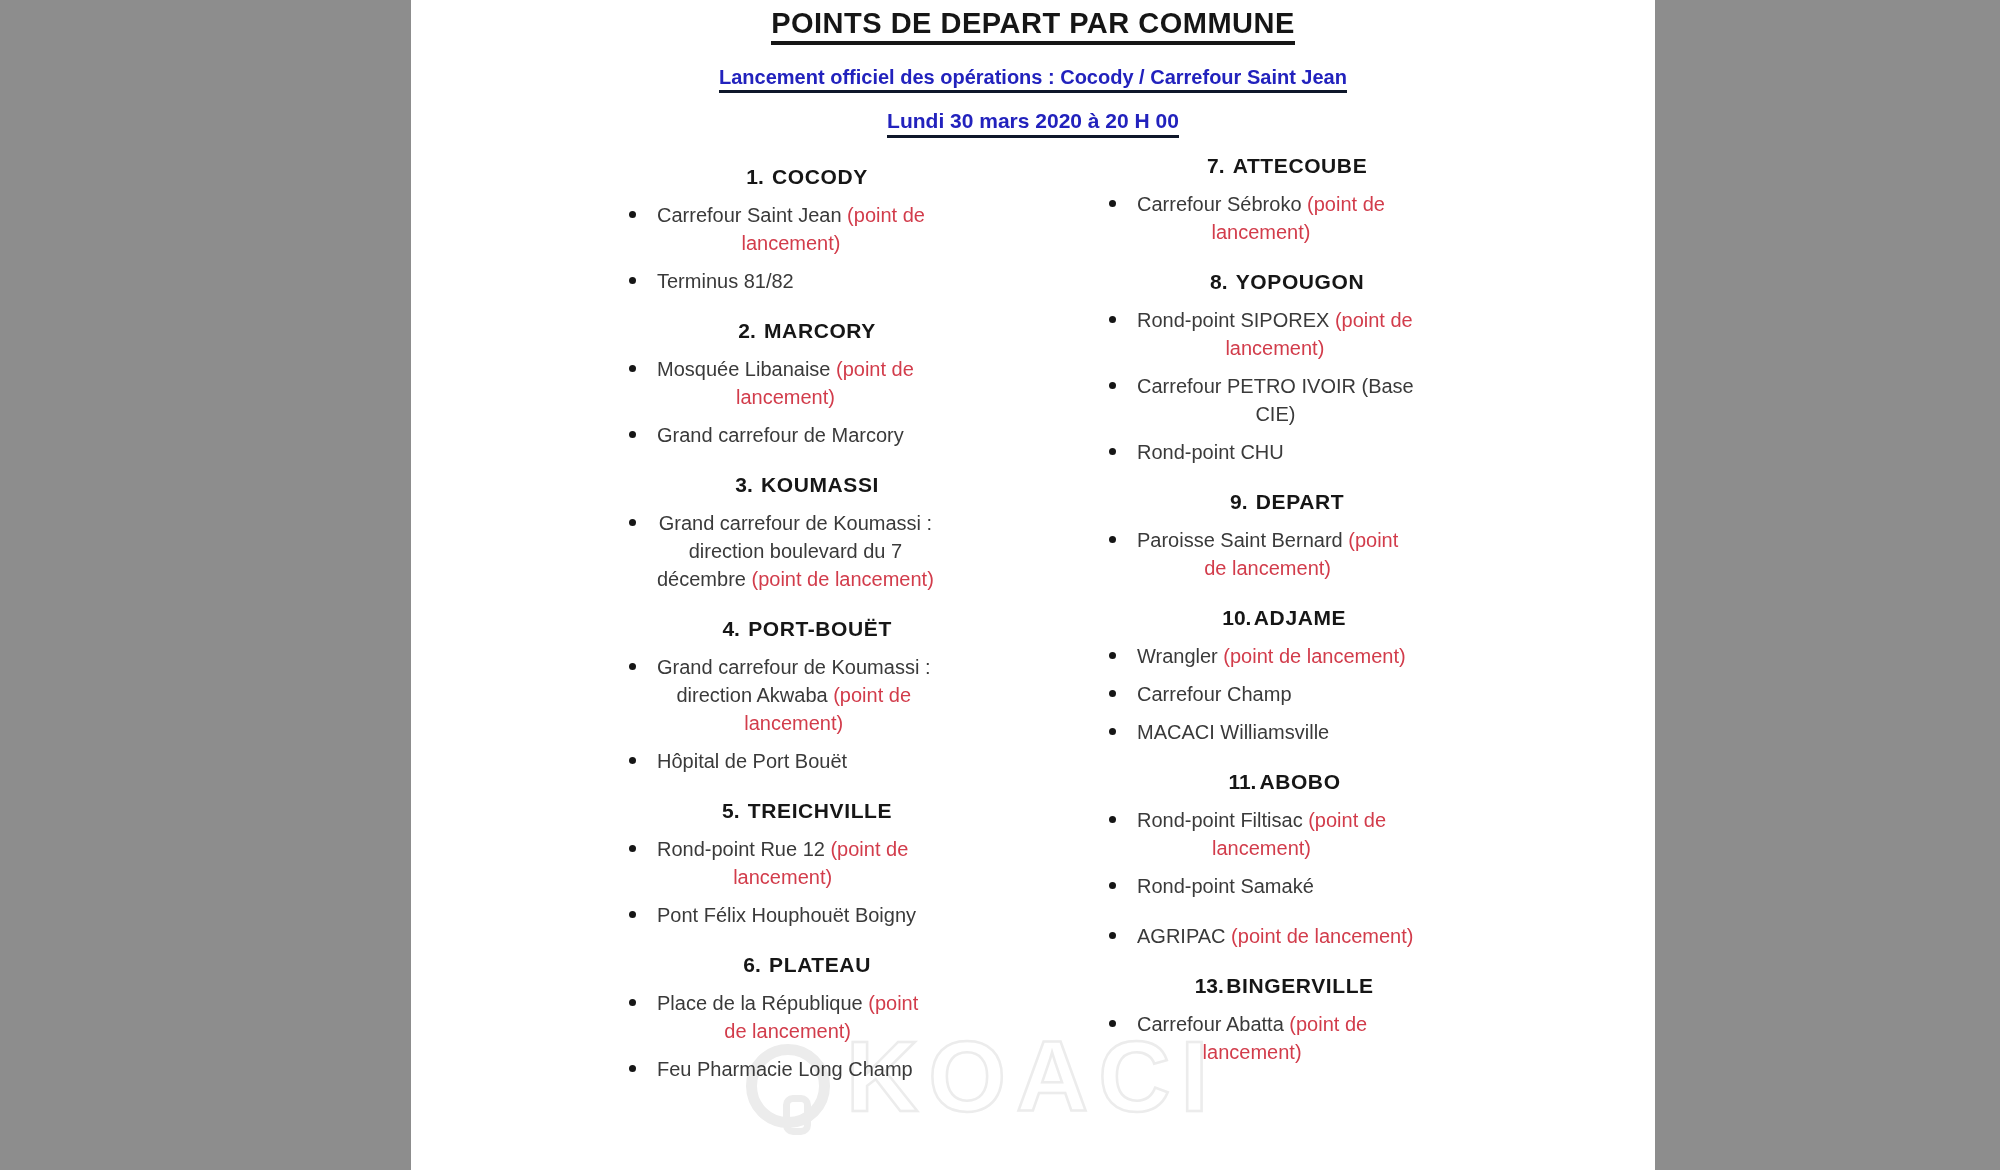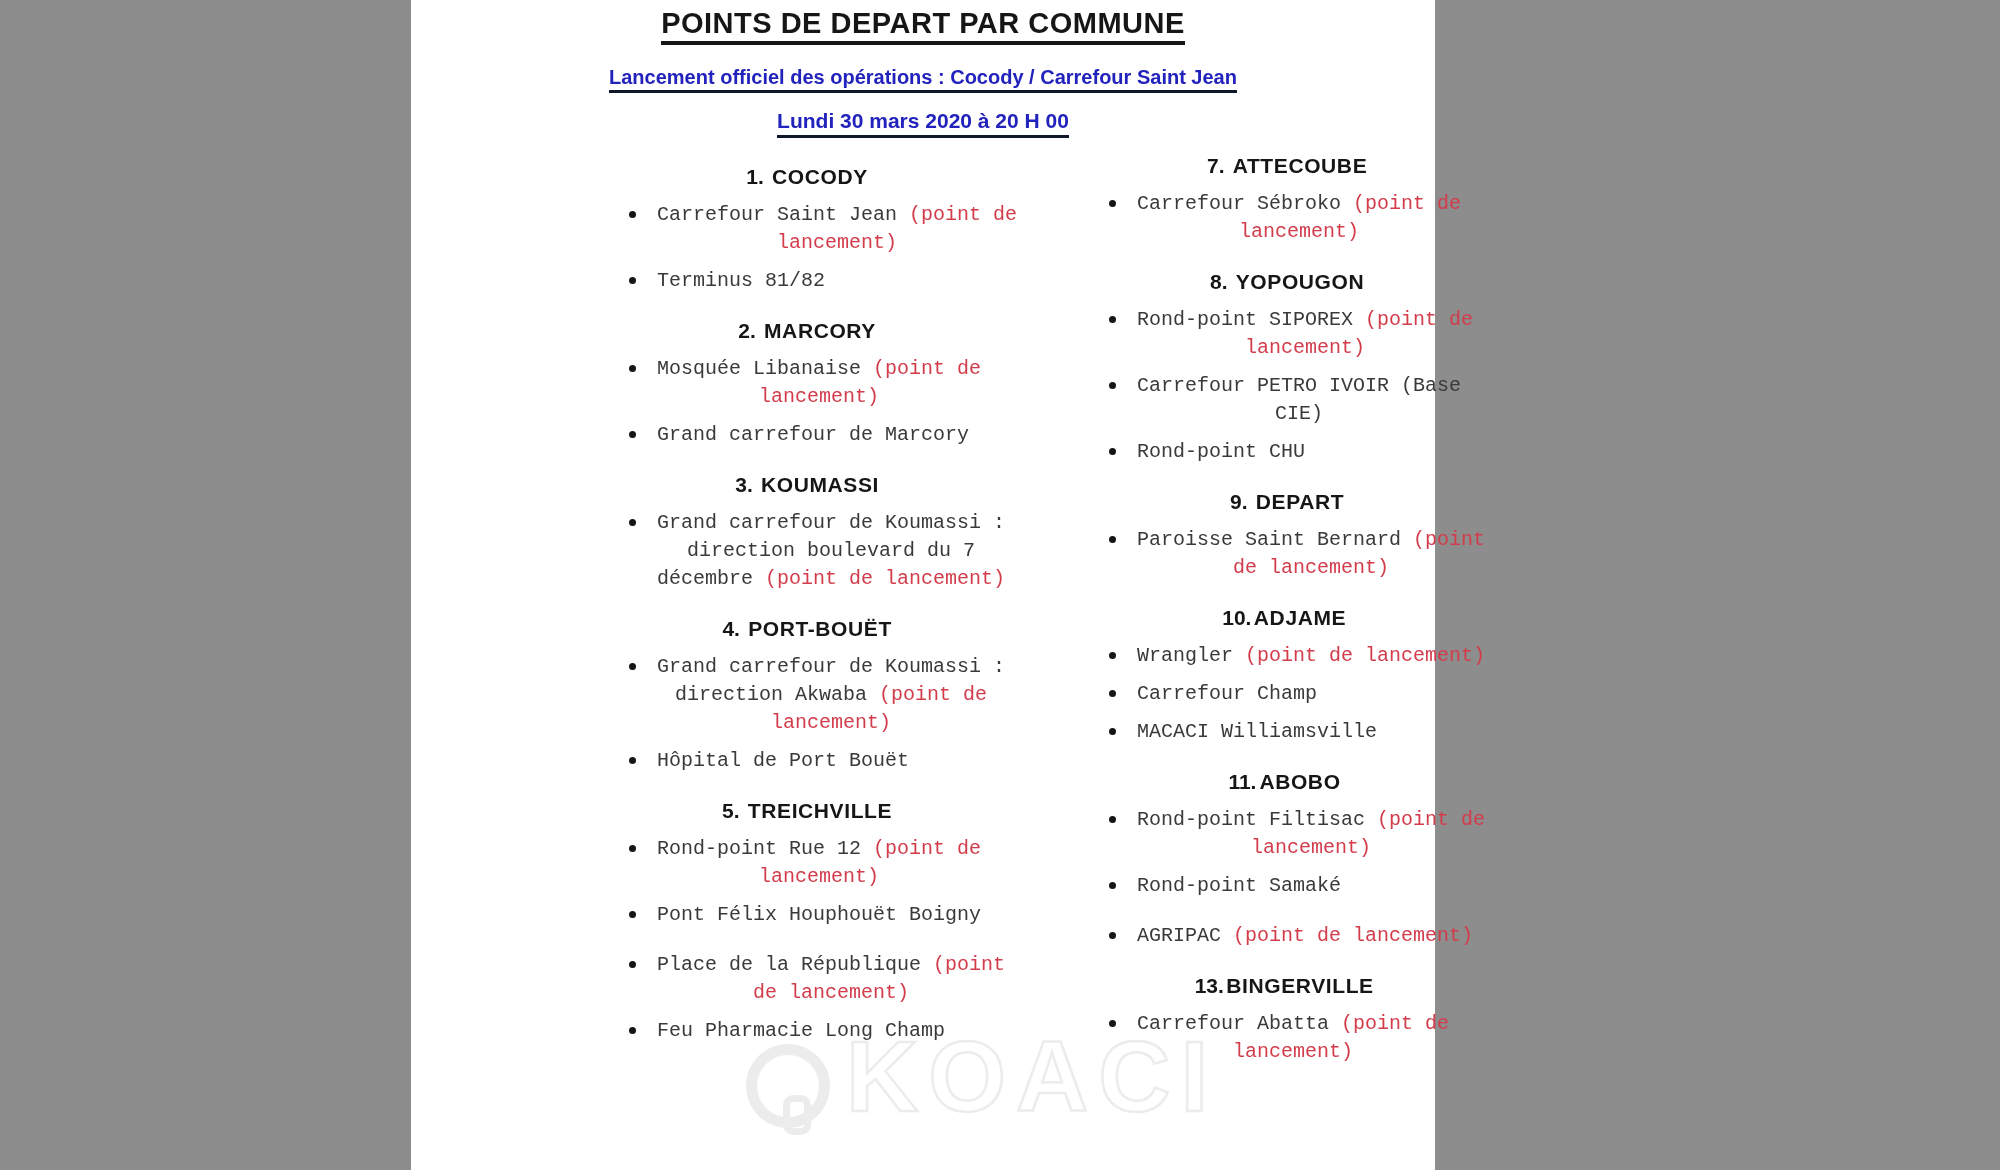--- a/index.html
+++ b/index.html
@@ -5,21 +5,21 @@
   * { box-sizing: border-box; }
   html,body { margin:0; padding:0; }
   body {
     width:2000px; height:1170px; overflow:hidden;
     background:#8d8d8d;
     font-family:"Liberation Sans", sans-serif;
   }
   .viewer { position:relative; width:2000px; height:1170px; }
   .page {
     position:absolute; left:411px; top:0;
-    width:1024px; height:1170px;
+    width:1244px; height:1170px;
     background:#ffffff;
   }
   .doc-head { text-align:center; padding-top:7px; position:relative; z-index:2; }
   .title {
     display:inline-block;
     font-size:29px; font-weight:bold; color:#161616;
     letter-spacing:0.5px; line-height:1.15;
     border-bottom:4px solid #161616; padding-bottom:1px;
   }
   .sub-row { margin-top:20px; }
@@ -38,21 +38,21 @@
   .group + .group { margin-top:22px; }
   .hdr {
     font-weight:bold; color:#161616; font-size:21px;
     line-height:28px; letter-spacing:0.6px; margin:0 0 10px 0;
   }
   .num { display:inline-block; min-width:34px; letter-spacing:0; }
   .item { display:flex; margin-left:39px; margin-bottom:10px; }
   .item:last-child { margin-bottom:0; }
   .bcell { flex:0 0 30px; padding-left:2px; }
   .disc { display:block; width:7px; height:7px; border-radius:50%; background:#161616; margin-top:10px; }
-  .ilines { font-size:20px; color:#3a3a3a; line-height:28px;font-family:Liberation Mono, monospace; }
+  .ilines { font-size:20px; color:#3a3a3a; line-height:28px; }
   .line { white-space:nowrap; }
   .red { color:#d23c4b; }
 
   .watermark {
     position:absolute; left:335px; top:1026px;
     display:flex; align-items:center;
     z-index:1; pointer-events:none;
   }
   .wm-ring {
     width:84px; height:84px; border:11px solid #ececec; border-radius:50%;
@@ -179,20 +179,21 @@
           <div class="item">
             <span class="bcell">
               <span class="disc"></span>
             </span>
             <div class="ilines">
               <div class="line"><span>Pont Félix Houphouët Boigny</span></div>
             </div>
           </div>
         </section>
         <section class="group">
+          <div class="hdr"><span class="num">6.</span><span class="cname">PLATEAU</span></div>
           <div class="item">
             <span class="bcell">
               <span class="disc"></span>
             </span>
             <div class="ilines">
               <div class="line"><span>Place de la République </span><span class="red">(point</span></div>
               <div class="line"><span class="red">de lancement)</span></div>
             </div>
           </div>
           <div class="item">

